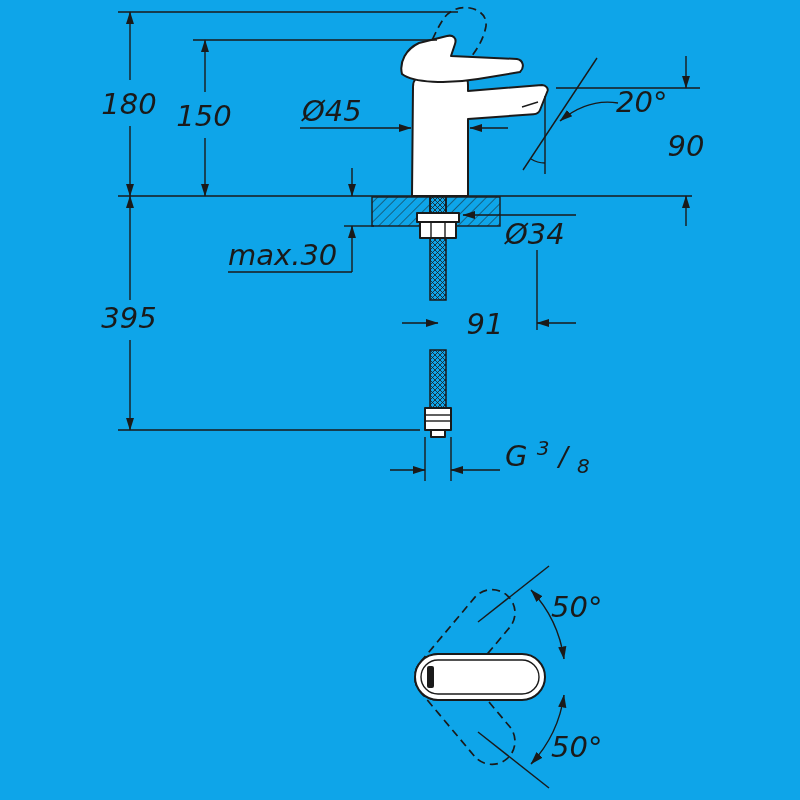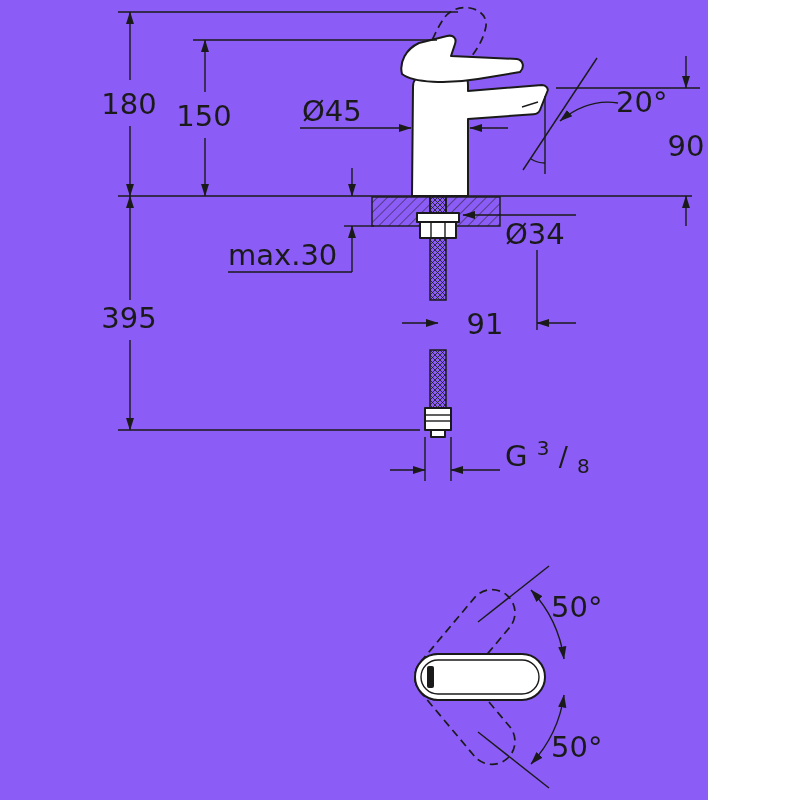--- a/index.html
+++ b/index.html
@@ -1,16 +1,16 @@
 <!DOCTYPE html>
 <html><head>
 <meta charset="utf-8">
 <style>
   html,body{margin:0;padding:0;background:#fff;}
-  .canvas{position:relative;width:708px;height:800px;background:#8b5cf6;overflow:hidden;}
+  .canvas{position:relative;width:800px;height:800px;background:#0ea5e9;overflow:hidden;font-style:italic;}
   svg{position:absolute;left:0;top:0;}
   text{font-family:"DejaVu Sans",sans-serif;font-size:29px;fill:#1a1a1a;}
   .outline{fill:#ffffff;stroke:#1a1a1a;stroke-width:2;stroke-linejoin:round;}
   .thin{fill:none;stroke:#1a1a1a;stroke-width:1.4;}
   .dim{fill:none;stroke:#1a1a1a;stroke-width:1.4;}
   .dashed{fill:none;stroke:#1a1a1a;stroke-width:1.7;stroke-dasharray:8 5;stroke-linejoin:round;}
   .deck{stroke:#1a1a1a;stroke-width:1.7;}
 </style>
 </head>
 <body>

